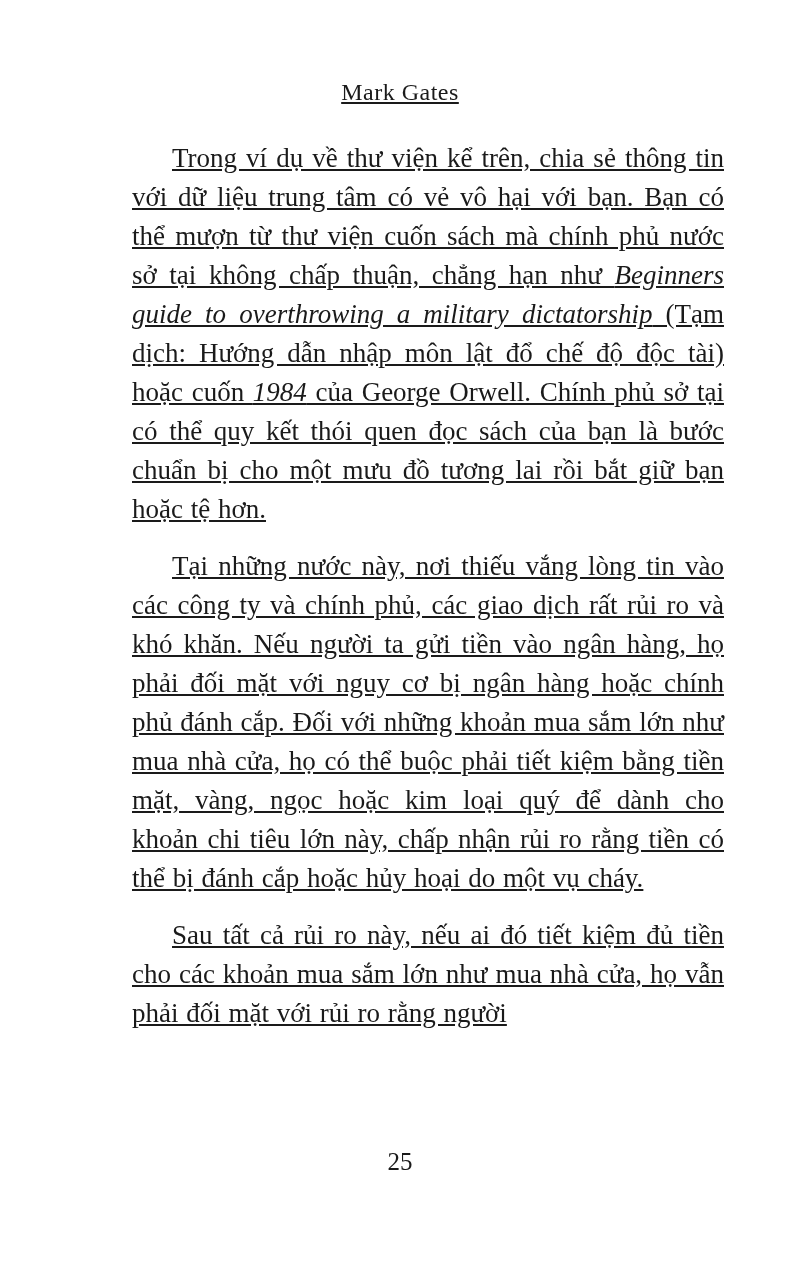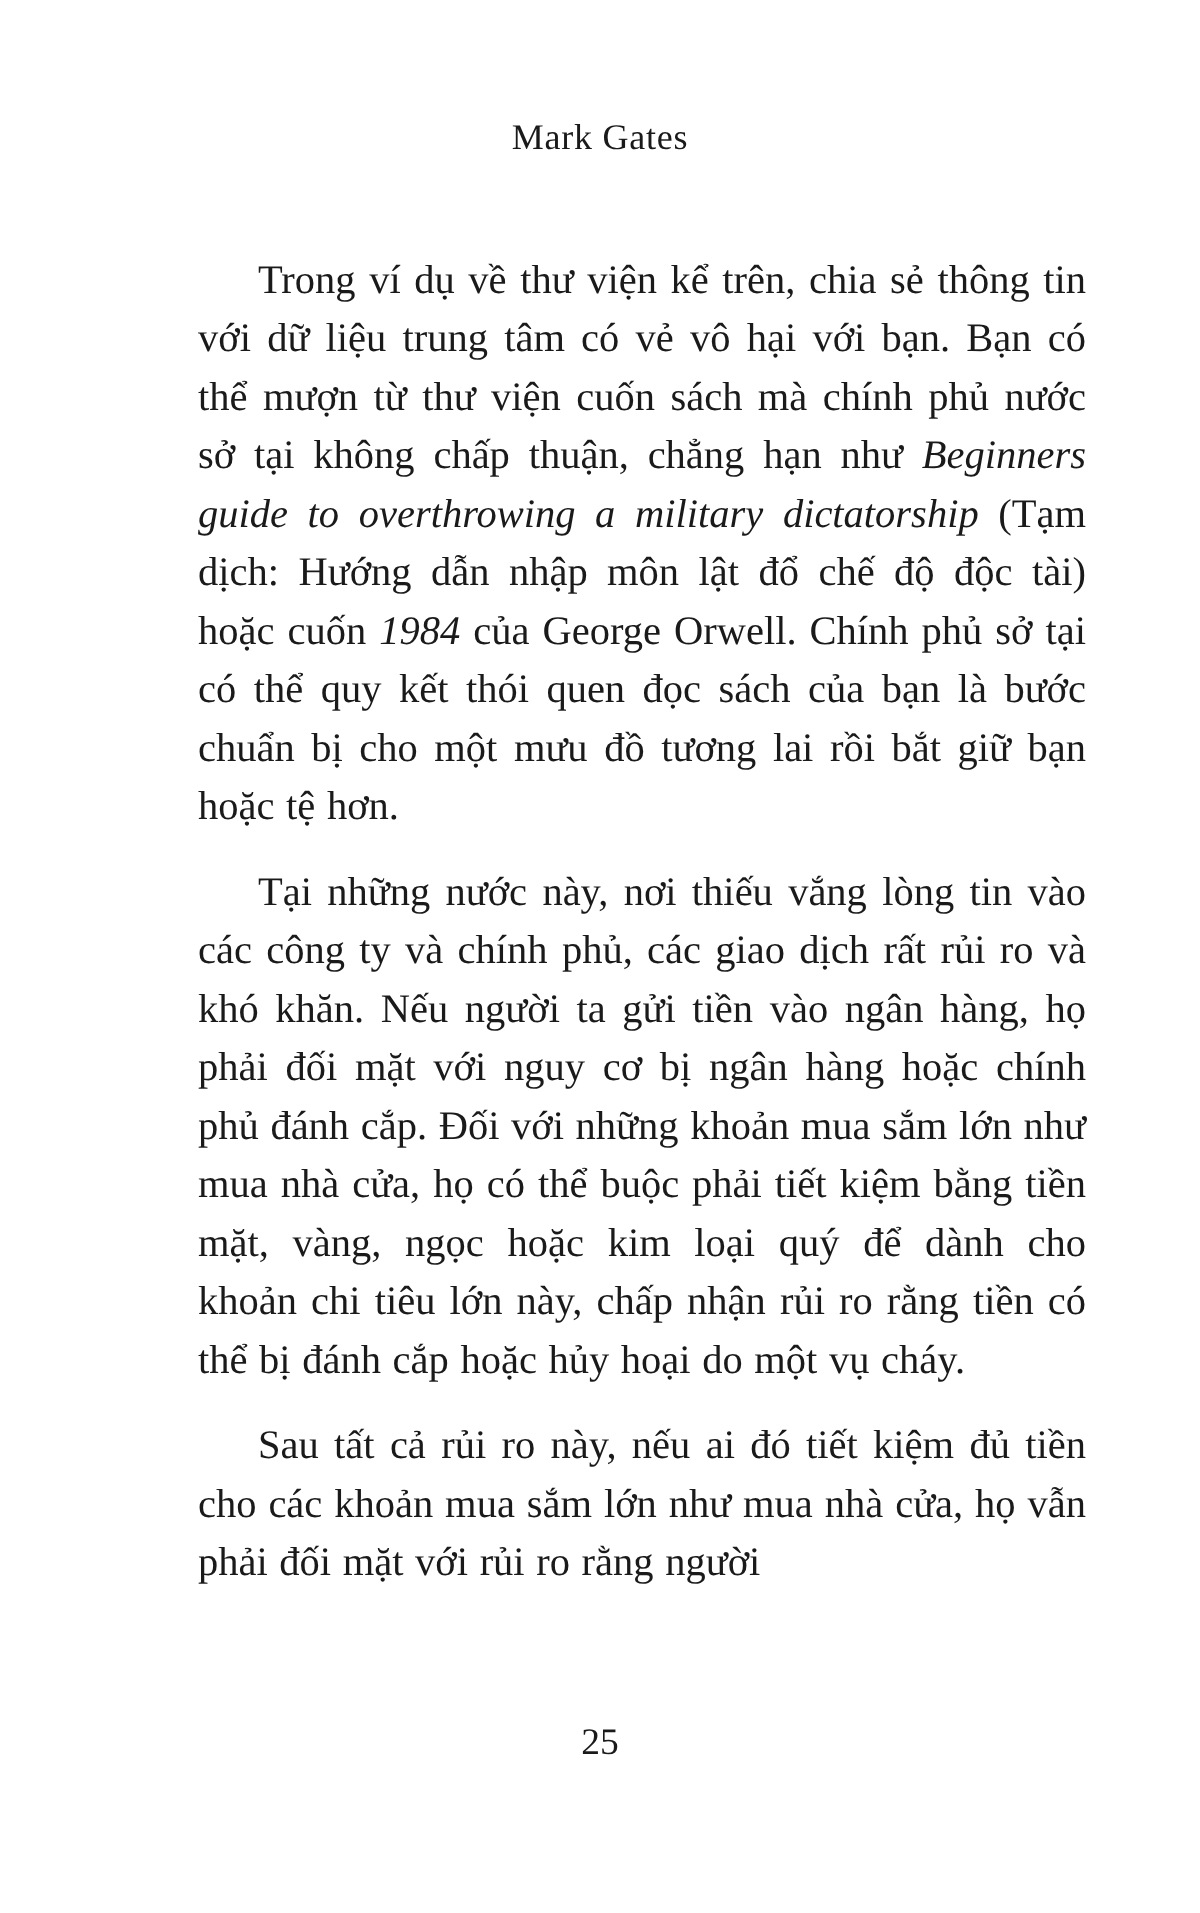--- a/index.html
+++ b/index.html
@@ -12,30 +12,31 @@
     background: #ffffff;
     font-family: "Liberation Serif", "DejaVu Serif", serif;
     color: #1a1a1a;
     position: relative;
     overflow: hidden;
   }
   .page {
     position: relative;
     width: 800px;
     height: 1275px;
+    text-decoration: underline;
   }
   .running-header {
     padding-top: 78px;
     text-align: center;
     font-size: 24px;
     line-height: 28px;
     letter-spacing: 0.5px;
   }
   .body-text {
-    margin-top: 61px;
+    margin-top: 33px;
     padding-left: 132px;
     padding-right: 76px;
   }
   .para {
     margin: 0 0 18px 0;
     font-size: 27px;
     line-height: 39px;
     text-align: justify;
     text-indent: 40px;
     word-spacing: 1px;

